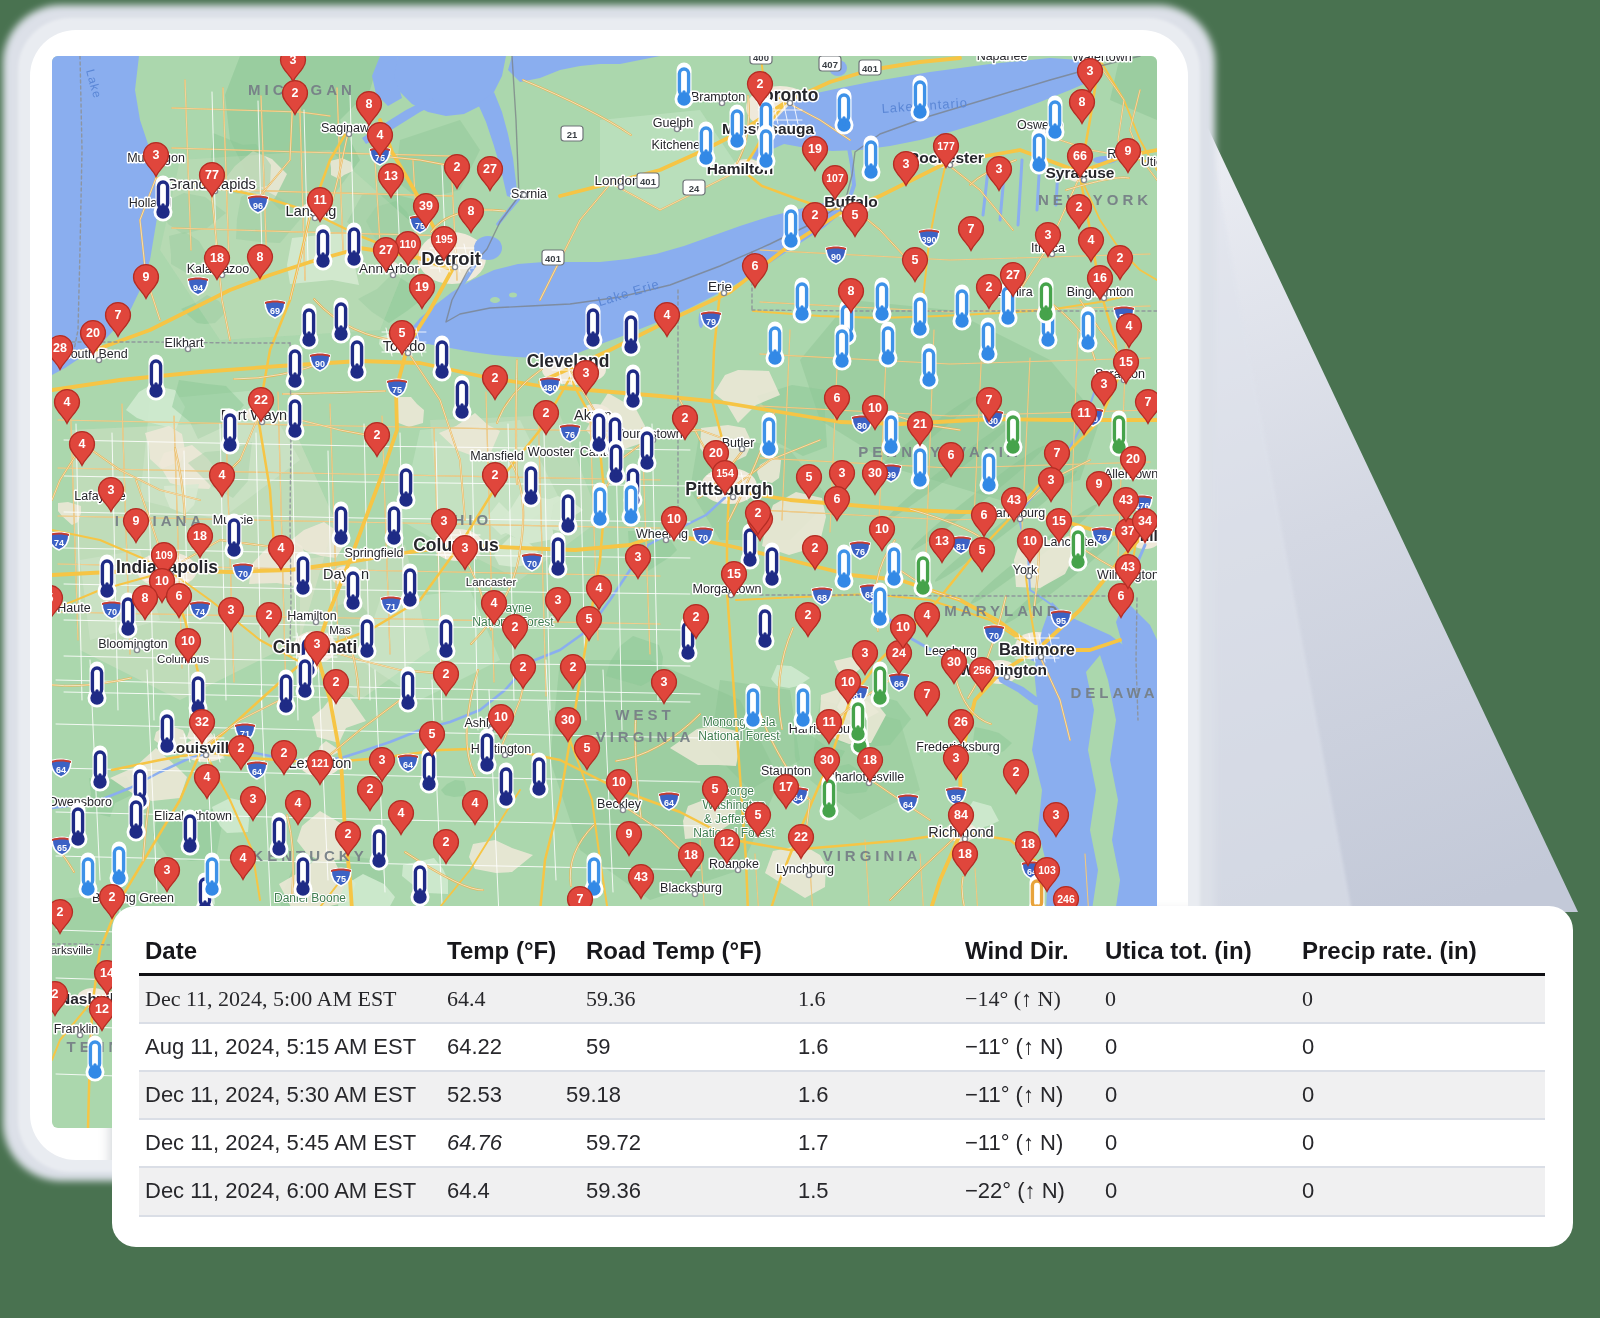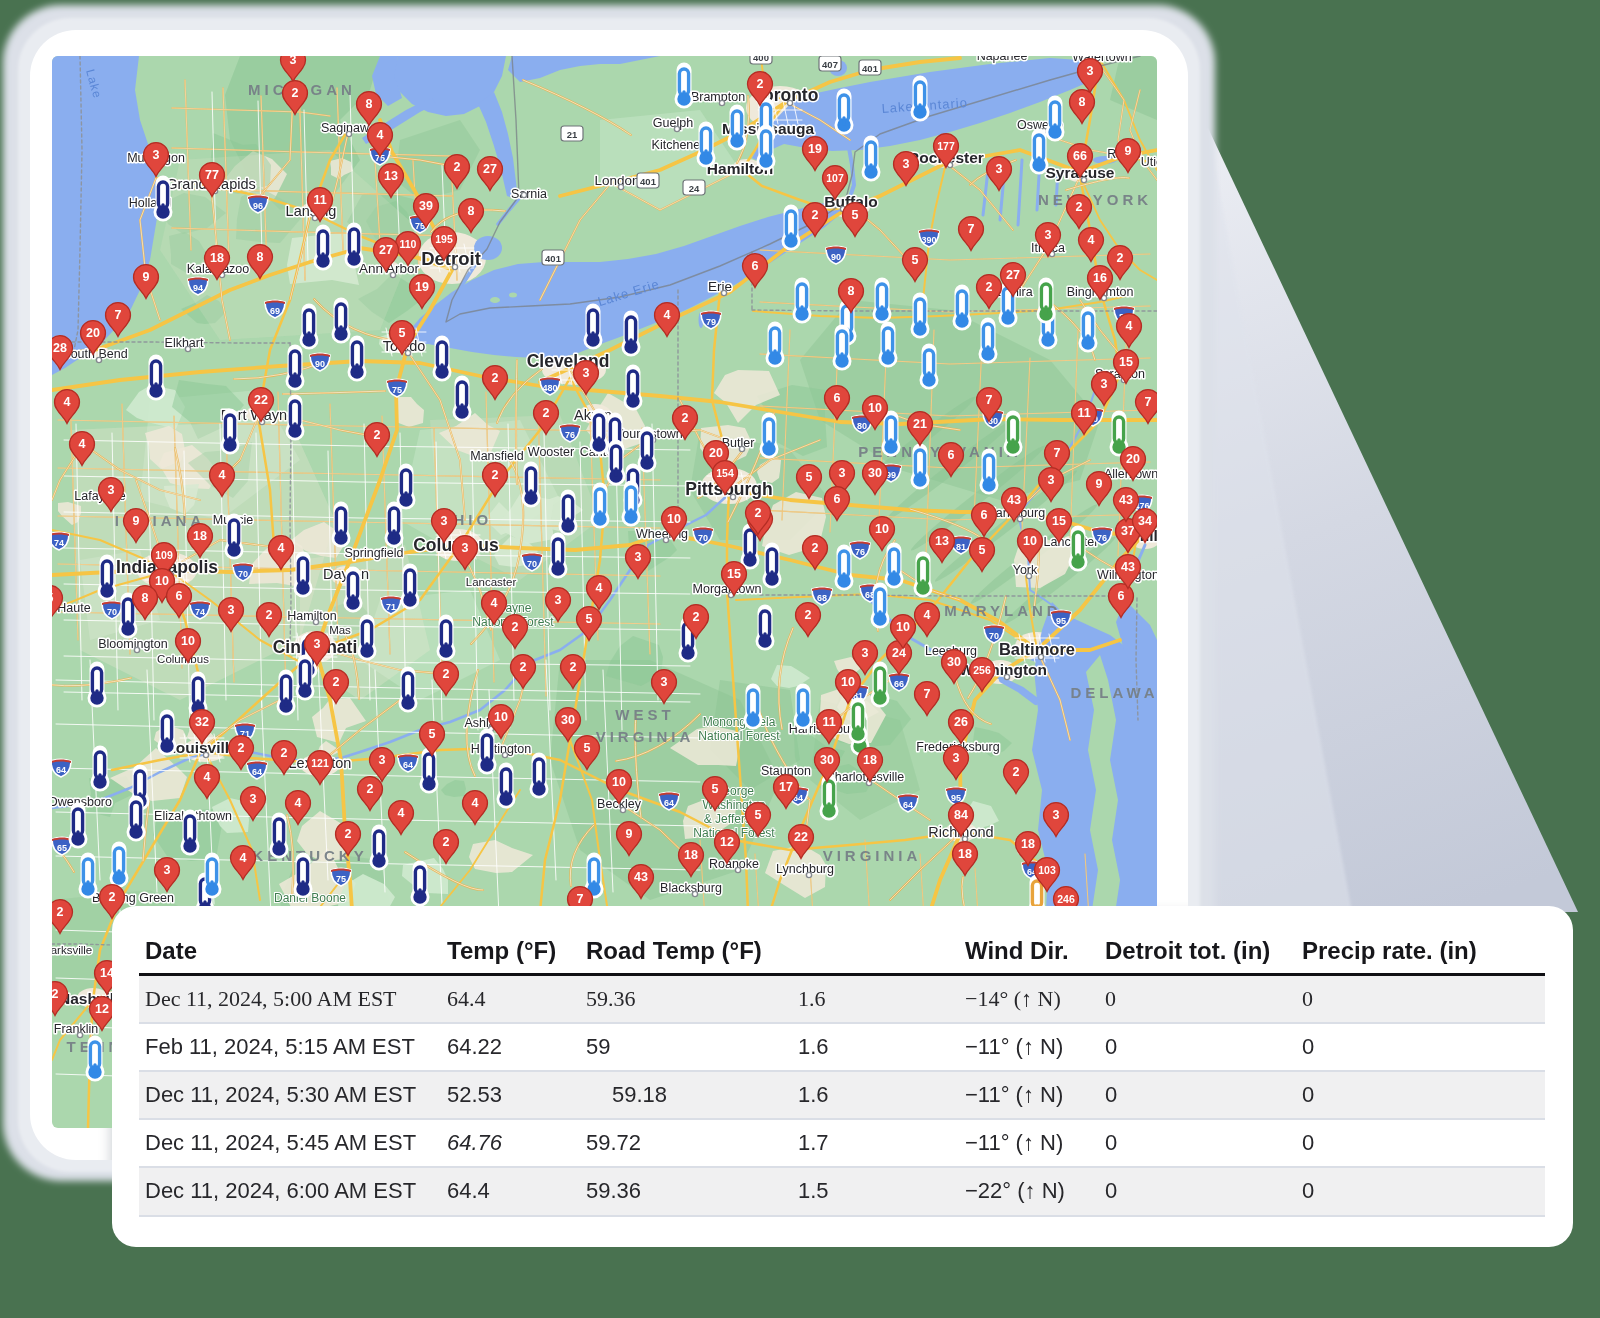--- a/index.html
+++ b/index.html
@@ -1596,45 +1596,45 @@
 <use href="#pin" x="1129" y="347.4"></use>
       <text x="1129" y="330.2" text-anchor="middle" font-size="12.5" font-weight="600" fill="#ffffff">4</text>
 </g>
 </svg>
 <div id="tablecard">
   <div class="hcell" style="left:33px;top:31px;">Date</div>
   <div class="hcell" style="left:335px;top:31px;">Temp (°F)</div>
   <div class="hcell" style="left:474px;top:31px;">Road Temp (°F)</div>
   <div class="hcell" style="left:686px;top:31px;margin-top:48px;">Wind (mph)</div>
   <div class="hcell" style="left:853px;top:31px;">Wind Dir.</div>
-  <div class="hcell" style="left:993px;top:31px;">Detroit tot. (in)</div>
+  <div class="hcell" style="left:993px;top:31px;">Utica tot. (in)</div>
   <div class="hcell" style="left:1190px;top:31px;">Precip rate. (in)</div>
   <div class="hline"></div>
 <div class="trow gray" style="top:70px;font-family:Liberation Serif, serif;">
       <div class="tcell" style="left:6px;">Dec 11, 2024, 5:00 AM EST</div>
       <div class="tcell" style="left:308px;">64.4</div>
       <div class="tcell" style="left:447px;">59.36</div>
       <div class="tcell" style="left:659px;">1.6</div>
       <div class="tcell" style="left:826px;">−14° (↑ N)</div>
       <div class="tcell" style="left:966px;">0</div>
       <div class="tcell" style="left:1163px;">0</div>
     </div>
 <div class="trow" style="top:118px;">
-      <div class="tcell" style="left:6px;">Feb 11, 2024, 5:15 AM EST</div>
+      <div class="tcell" style="left:6px;">Aug 11, 2024, 5:15 AM EST</div>
       <div class="tcell" style="left:308px;">64.22</div>
       <div class="tcell" style="left:447px;">59</div>
       <div class="tcell" style="left:659px;">1.6</div>
       <div class="tcell" style="left:826px;">−11° (↑ N)</div>
       <div class="tcell" style="left:966px;">0</div>
       <div class="tcell" style="left:1163px;">0</div>
     </div>
 <div class="trow gray" style="top:166px;">
       <div class="tcell" style="left:6px;">Dec 11, 2024, 5:30 AM EST</div>
       <div class="tcell" style="left:308px;">52.53</div>
-      <div class="tcell" style="left:473px;text-align:center;">59.18</div>
+      <div class="tcell" style="left:427px;text-align:center;">59.18</div>
       <div class="tcell" style="left:659px;">1.6</div>
       <div class="tcell" style="left:826px;">−11° (↑ N)</div>
       <div class="tcell" style="left:966px;">0</div>
       <div class="tcell" style="left:1163px;">0</div>
     </div>
 <div class="trow" style="top:214px;text-align:center;">
       <div class="tcell" style="left:6px;">Dec 11, 2024, 5:45 AM EST</div>
       <div class="tcell" style="left:308px;font-style:italic;">64.76</div>
       <div class="tcell" style="left:447px;">59.72</div>
       <div class="tcell" style="left:659px;">1.7</div>

